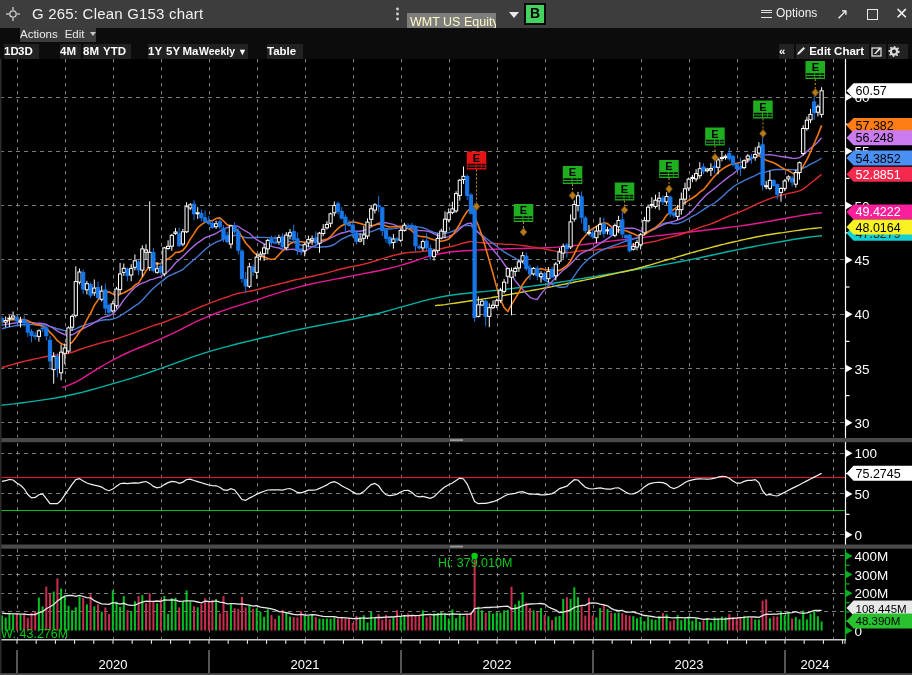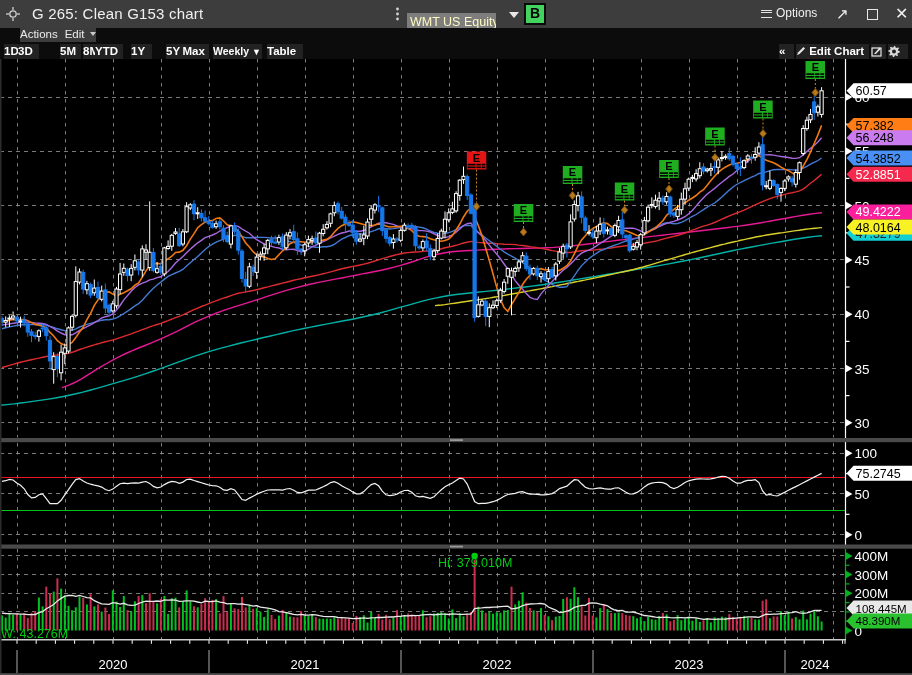--- a/index.html
+++ b/index.html
@@ -49,27 +49,27 @@
  <div class="maxbox"></div>
  <div class="closex">✕</div>
 </div>
 <div class="row2">
  <div class="abtn" style="left:20px;width:65px;text-align:left">Actions<span class="car"></span></div>
  <div class="abtn" style="left:59.5px;width:36px;text-align:right">Edit<span class="car"></span></div>
 </div>
 <div class="row3">
  <div class="tfb" style="left:4px;width:20.5px">1D</div>
  <div class="tfb" style="left:18px;width:20.5px">3D</div>
- <div class="tfb" style="left:60px;width:20.5px">5M</div>
+ <div class="tfb" style="left:60px;width:20.5px">4M</div>
  <div class="tfb" style="left:83px;width:21px">8M</div>
- <div class="tfb" style="left:95px;width:27.5px">YTD</div>
- <div class="tfb" style="left:131px;width:20.5px">1Y</div>
+ <div class="tfb" style="left:103px;width:27.5px">YTD</div>
+ <div class="tfb" style="left:148px;width:20.5px">1Y</div>
  <div class="tfb" style="left:166px;width:20.5px">5Y</div>
  <div class="tfb" style="left:182.5px;width:26.5px">Max</div>
- <div class="tfb" style="left:213px;width:49px;white-space:nowrap;font-size:10.5px">Weekly <span style="font-size:9px">▼</span></div>
+ <div class="tfb" style="left:199px;width:49px;white-space:nowrap;font-size:10.5px">Weekly <span style="font-size:9px">▼</span></div>
  <div class="tfb" style="left:267px;width:35.5px">Table</div>
  <div class="tfb" style="left:779px;width:15px">«</div>
  <div class="tfb" style="left:796px;width:73px"><svg width="10" height="10" viewBox="0 0 10 10" style="vertical-align:-1px">
         <path d="M1 9 L2 6.5 L7.5 1 L9 2.5 L3.5 8 Z" fill="#e8e8e8"></path>
       </svg> Edit Chart</div>
  <div class="tfb" style="left:871px;width:15px"><svg width="11" height="11" viewBox="0 0 11 11" style="vertical-align:-2px">
         <rect x="1" y="2" width="9" height="8" fill="none" stroke="#e8e8e8" stroke-width="1.2"></rect>
         <path d="M3 8 L8.5 1.5 L10 2.8 L4.8 8 Z" fill="#e8e8e8"></path>
       </svg></div>
  <div class="tfb" style="left:888px;width:20px"><svg width="12" height="12" viewBox="0 0 12 12" style="vertical-align:-2px">

